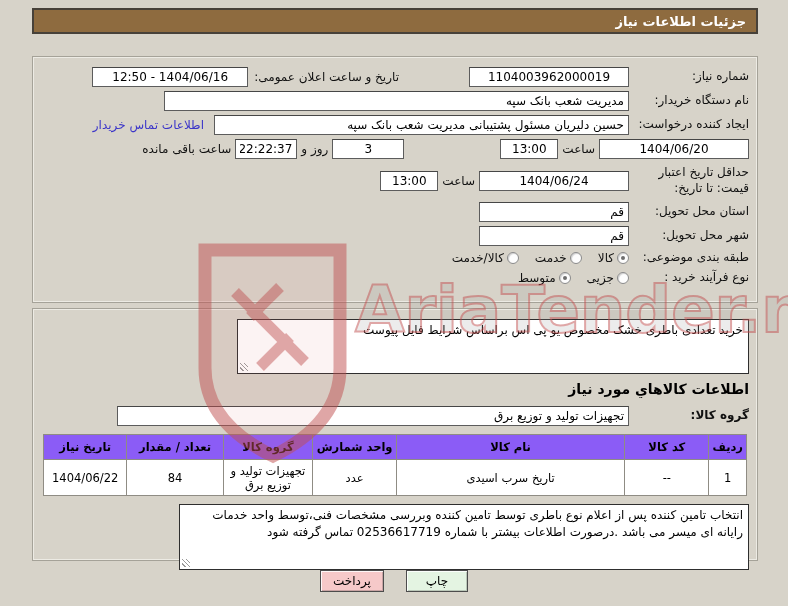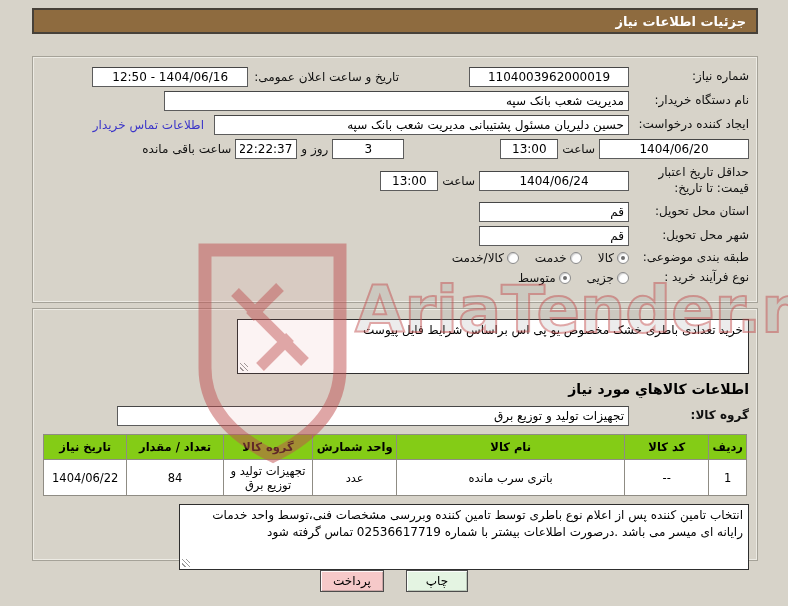--- a/index.html
+++ b/index.html
@@ -44,21 +44,21 @@
     padding:2px 5px; line-height:1.45; overflow:hidden; color:#000; }
   .ta .grip { position:absolute; left:2px; bottom:2px; width:8px; height:8px;
     background: repeating-linear-gradient(45deg, transparent 0 2px, #9a9a9a 2px 3px); }
   .ta1 { width:512px; height:55px; }
   .ta2 { width:570px; height:66px; }
 
   .sec-h { font-size:14px; font-weight:bold; margin:4px 0 9px; }
 
   table.goods { border-collapse:collapse; width:704px; margin:2px 2px 8px; background:#fff; font-size:11.5px; }
   table.goods th, table.goods td { border:1px solid #8f8c84; text-align:center; padding:2px 3px; }
-  table.goods th { background:#84cc16; font-weight:bold; height:25px;text-align:center; }
+  table.goods th { background:#8b5cf6; font-weight:bold; height:25px;text-align:center; }
   table.goods td { height:36px; }
 
   .footer { position:absolute; top:570px; right:0; width:788px; display:flex;
     justify-content:center; gap:22px; }
   button.btn { height:22px; min-width:62px; font:12px "DejaVu Sans", sans-serif;
     border:1px solid #4c4c4c; box-shadow: inset 1px 1px 0 rgba(255,255,255,.85), inset -1px -1px 0 rgba(0,0,0,.18);
     padding:1px 12px; cursor:pointer; }
   .btn-print { background:#e4f4e2; }
   .btn-back { background:#f6c9c9; }
 
@@ -184,21 +184,21 @@
             <th>واحد شمارش</th>
             <th>گروه کالا</th>
             <th>تعداد / مقدار</th>
             <th>تاریخ نیاز</th>
           </tr>
         </thead>
       <tbody>
           <tr>
             <td>1</td>
             <td>--</td>
-            <td>باتری سرب مانده</td>
+            <td>تاریخ سرب اسیدی</td>
             <td>عدد</td>
             <td>تجهیزات تولید و توزیع برق</td>
             <td>84</td>
             <td>1404/06/22</td>
           </tr>
         </tbody>
     </table>
 
     <div class="row" style="align-items:flex-start">
       <div class="ta ta2">

